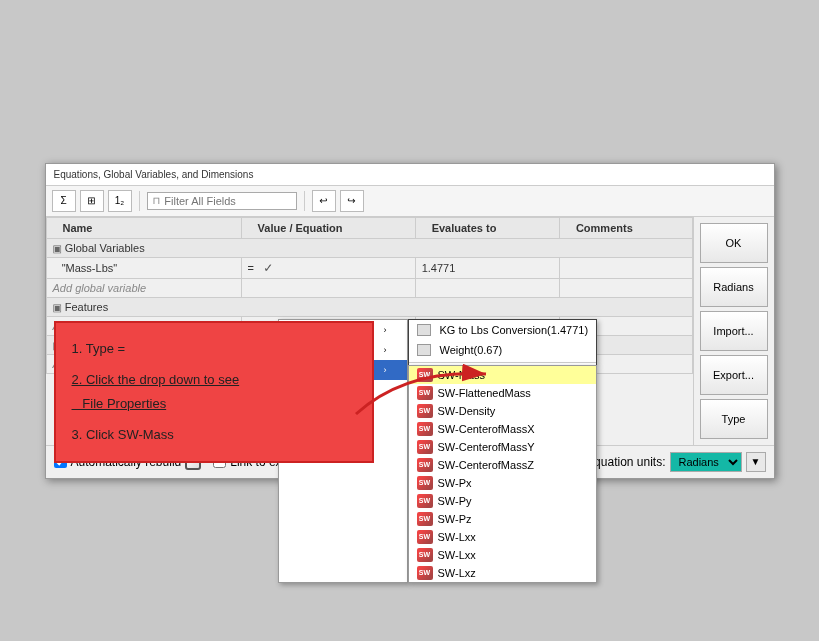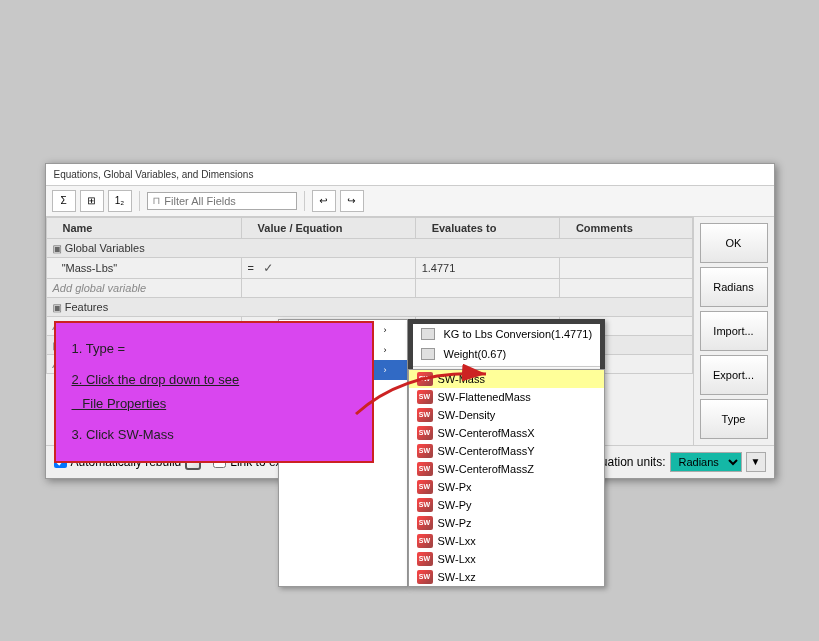--- a/index.html
+++ b/index.html
@@ -218,21 +218,21 @@
       white-space: nowrap;
     }
 
     .submenu-arrow {
       font-size: 9px;
       margin-left: 10px;
     }
 
     .submenu-level1 {
       background: #fff;
-      border: 5px solid #404040;
+      border: 1px solid #404040;
       box-shadow: 2px 2px 5px rgba(0,0,0,0.3);
       min-width: 180px;
     }
 
     .sub1-item {
       padding: 4px 8px;
       cursor: pointer;
       font-size: 11px;
       display: flex;
       align-items: center;
@@ -288,21 +288,21 @@
       pointer-events: none;
       z-index: 200;
     }
 
     
     .instruction-box {
       position: absolute;
       bottom: 15px;
       left: 8px;
       width: 320px;
-      background: #d946ef;
+      background: #ef4444;
       border: 2px solid #cc2222;
       padding: 14px 16px;
       font-size: 13px;
       line-height: 1.8;
       color: #222;
       z-index: 150;
     }
 
     .checkmark {
       color: #555;

